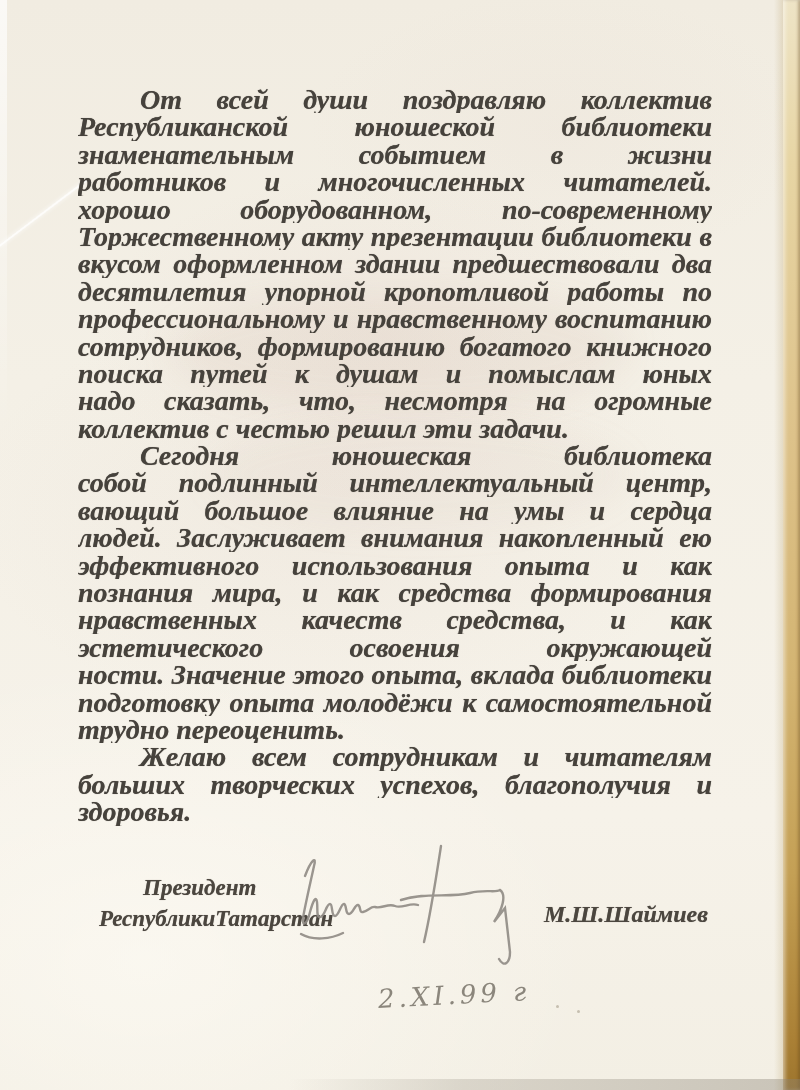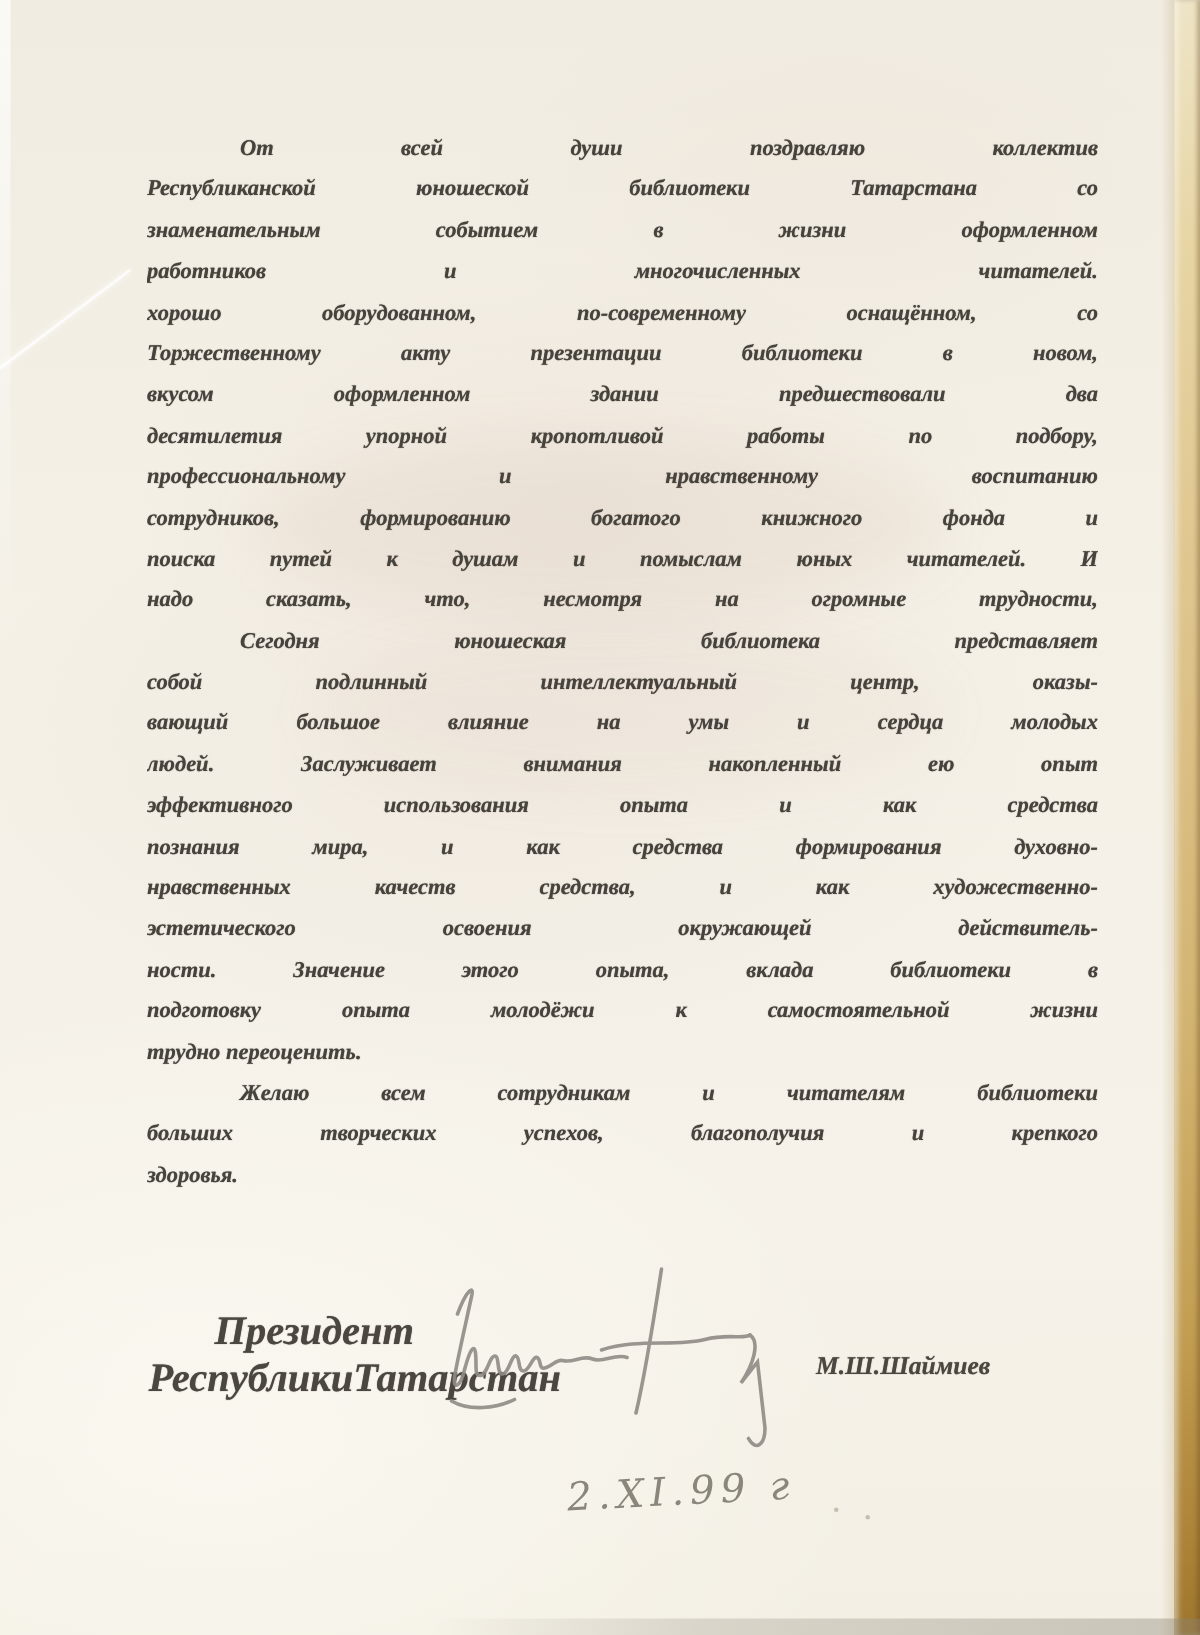--- a/index.html
+++ b/index.html
@@ -67,48 +67,47 @@
     background:#ada493; opacity:0.65;
   }
   .dust-1 { left:556px; top:1005px; }
   .dust-2 { left:577px; top:1010px; }
 
   
   .letter-body {
     position:absolute;
     left:78px; top:86px; width:634px;
     color:#46423c;
-    font-size:15px;
+    font-size:28px;
     line-height:27.4px;
     font-weight:bold;
     font-style:italic;
     text-shadow:0 0 0.7px rgba(70,64,58,0.75);
-    margin-left:20px;
   }
   .tline {
     height:27.4px;
     overflow:hidden;
     text-align:justify;
     text-align-last:justify;
   }
   .tline.noj { text-align-last:left; }
   .tline.indent { text-indent:62px; }
 
   
   .signoff-role {
     position:absolute; left:99px; top:872px;
-    font-size:27px; line-height:31px;
+    font-size:23px; line-height:31px;
     font-weight:bold; font-style:italic;
     color:#4b463f;
     text-shadow:0 0 0.7px rgba(70,64,58,0.75);
   }
   .role-1 { padding-left:44px; }
   .signoff-name {
     position:absolute; left:544px; top:901px;
-    font-size:17px;
+    font-size:24px;
     font-weight:bold; font-style:italic;
     color:#4b463f;
     text-shadow:0 0 0.7px rgba(70,64,58,0.75);
   }
   .signature-svg {
     position:absolute; left:283px; top:840px;
   }
   .handwritten-date {
     position:absolute; left:378px; top:980px;
     font-family:"DejaVu Serif",serif;
@@ -135,20 +134,21 @@
     <div class="tline">знаменательным событием в жизни оформленном</div>
     <div class="tline">работников и многочисленных читателей.</div>
     <div class="tline">хорошо оборудованном, по-современному оснащённом, со</div>
     <div class="tline">Торжественному акту презентации библиотеки в новом,</div>
     <div class="tline">вкусом оформленном здании предшествовали два</div>
     <div class="tline">десятилетия упорной кропотливой работы по подбору,</div>
     <div class="tline">профессиональному и нравственному воспитанию</div>
     <div class="tline">сотрудников, формированию богатого книжного фонда и</div>
     <div class="tline">поиска путей к душам и помыслам юных читателей. И</div>
     <div class="tline">надо сказать, что, несмотря на огромные трудности,</div>
+    <div class="tline noj">коллектив с честью решил эти задачи.</div>
     <div class="tline indent">Сегодня юношеская библиотека представляет</div>
     <div class="tline">собой подлинный интеллектуальный центр, оказы-</div>
     <div class="tline">вающий большое влияние на умы и сердца молодых</div>
     <div class="tline">людей. Заслуживает внимания накопленный ею опыт</div>
     <div class="tline">эффективного использования опыта и как средства</div>
     <div class="tline">познания мира, и как средства формирования духовно-</div>
     <div class="tline">нравственных качеств средства, и как художественно-</div>
     <div class="tline">эстетического освоения окружающей действитель-</div>
     <div class="tline">ности. Значение этого опыта, вклада библиотеки в</div>
     <div class="tline">подготовку опыта молодёжи к самостоятельной жизни</div>

